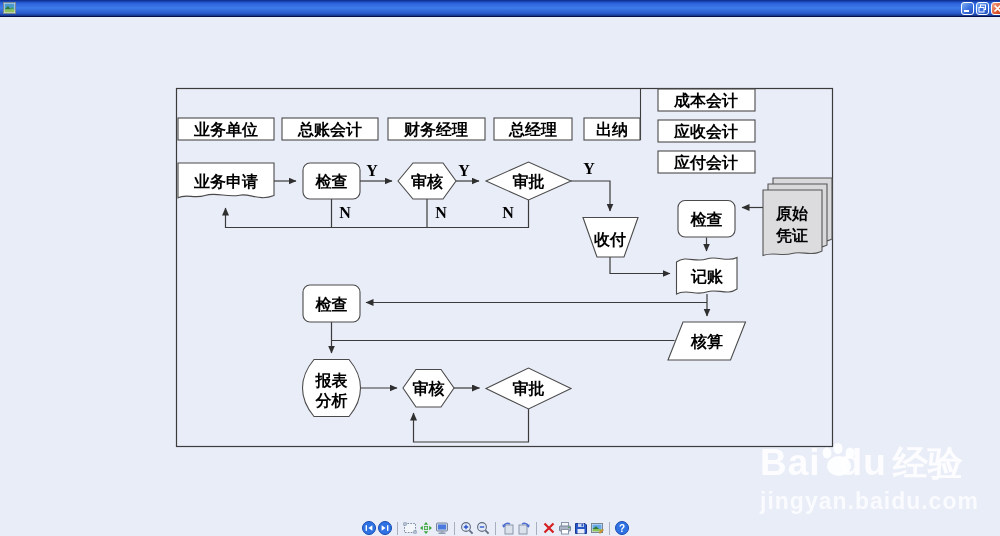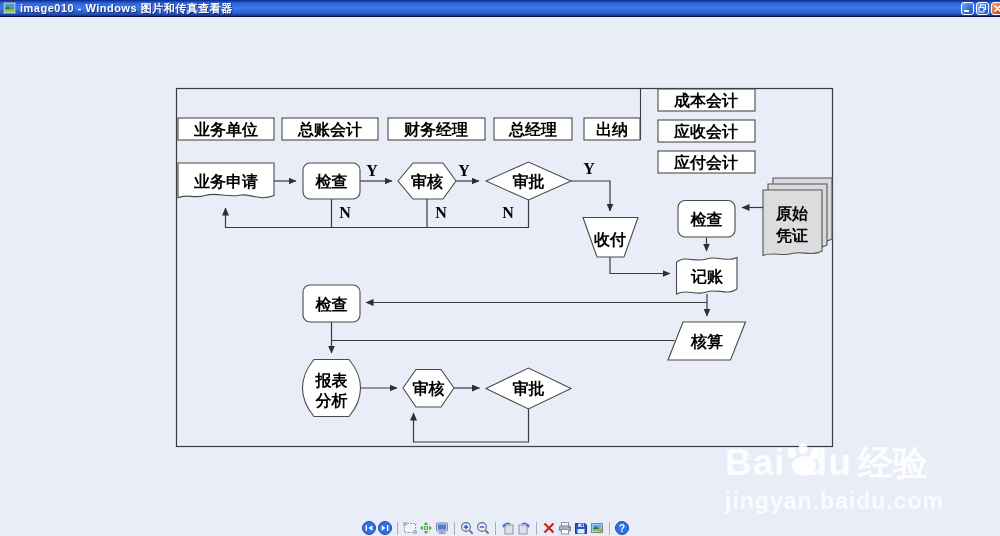--- a/index.html
+++ b/index.html
@@ -30,21 +30,21 @@
   .chart{ position:absolute; left:0; top:0; width:1000px; height:536px; z-index:10; }
   .chart text{
     font-family:"Liberation Serif","DejaVu Serif",serif;
     font-weight:bold; fill:#000;
   }
   .node-label{ font-size:16px; }
   .role-label{ font-size:16px; }
   .yn-label{ font-size:16px; }
 
   
-  .watermark{ position:absolute; left:725px; top:441px; width:240px; z-index:30;
+  .watermark{ position:absolute; left:760px; top:441px; width:240px; z-index:30;
     color:rgba(255,255,255,0.88); }
   .wm-row1{ display:flex; align-items:center; height:44px; }
   .wm-word{ font-size:37px; font-weight:bold; letter-spacing:1px; }
   .wm-cn{ font-size:35px; font-weight:bold; margin-left:6px;
     font-family:"Liberation Sans","DejaVu Sans",sans-serif; }
   .wm-paw{ margin:0 -6px 6px -2px; }
   .wm-du{ margin-left:-13px; }
   .wm-site{ font-size:23px; font-weight:bold; letter-spacing:1px;
     color:rgba(255,255,255,0.78); margin-top:3px; }
 
@@ -58,21 +58,20 @@
 <body>
 
 <div class="titlebar">
   <svg class="app-icon" viewBox="0 0 13 12">
     <rect x="0.5" y="0.5" width="12" height="11" fill="#DCE8F4" stroke="#7A8694"></rect>
     <rect x="1.5" y="1.5" width="10" height="6" fill="#4A9AD0"></rect>
     <path d="M1.5 7.5 L5 4 L8 7.5 Z" fill="#2E7A3A"></path>
     <path d="M6 7.5 L9 5 L11.5 7.5 Z" fill="#46A050"></path>
     <rect x="1.5" y="7.5" width="10" height="3" fill="#8FBF5A"></rect>
   </svg>
-  <span class="title-text">image010 - Windows 图片和传真查看器</span>
   <div class="win-controls">
     <div class="win-btn">
       <svg width="9" height="9" viewBox="0 0 9 9">
         <rect x="1" y="6" width="5" height="2" fill="#FFF"></rect>
       </svg>
     </div>
     <div class="win-btn">
       <svg width="9" height="9" viewBox="0 0 9 9">
         <rect x="2.5" y="1" width="5" height="4.5" fill="none" stroke="#FFF"></rect>
         <rect x="1" y="3.5" width="5" height="4.5" fill="#3B6FE0" stroke="#FFF"></rect>

